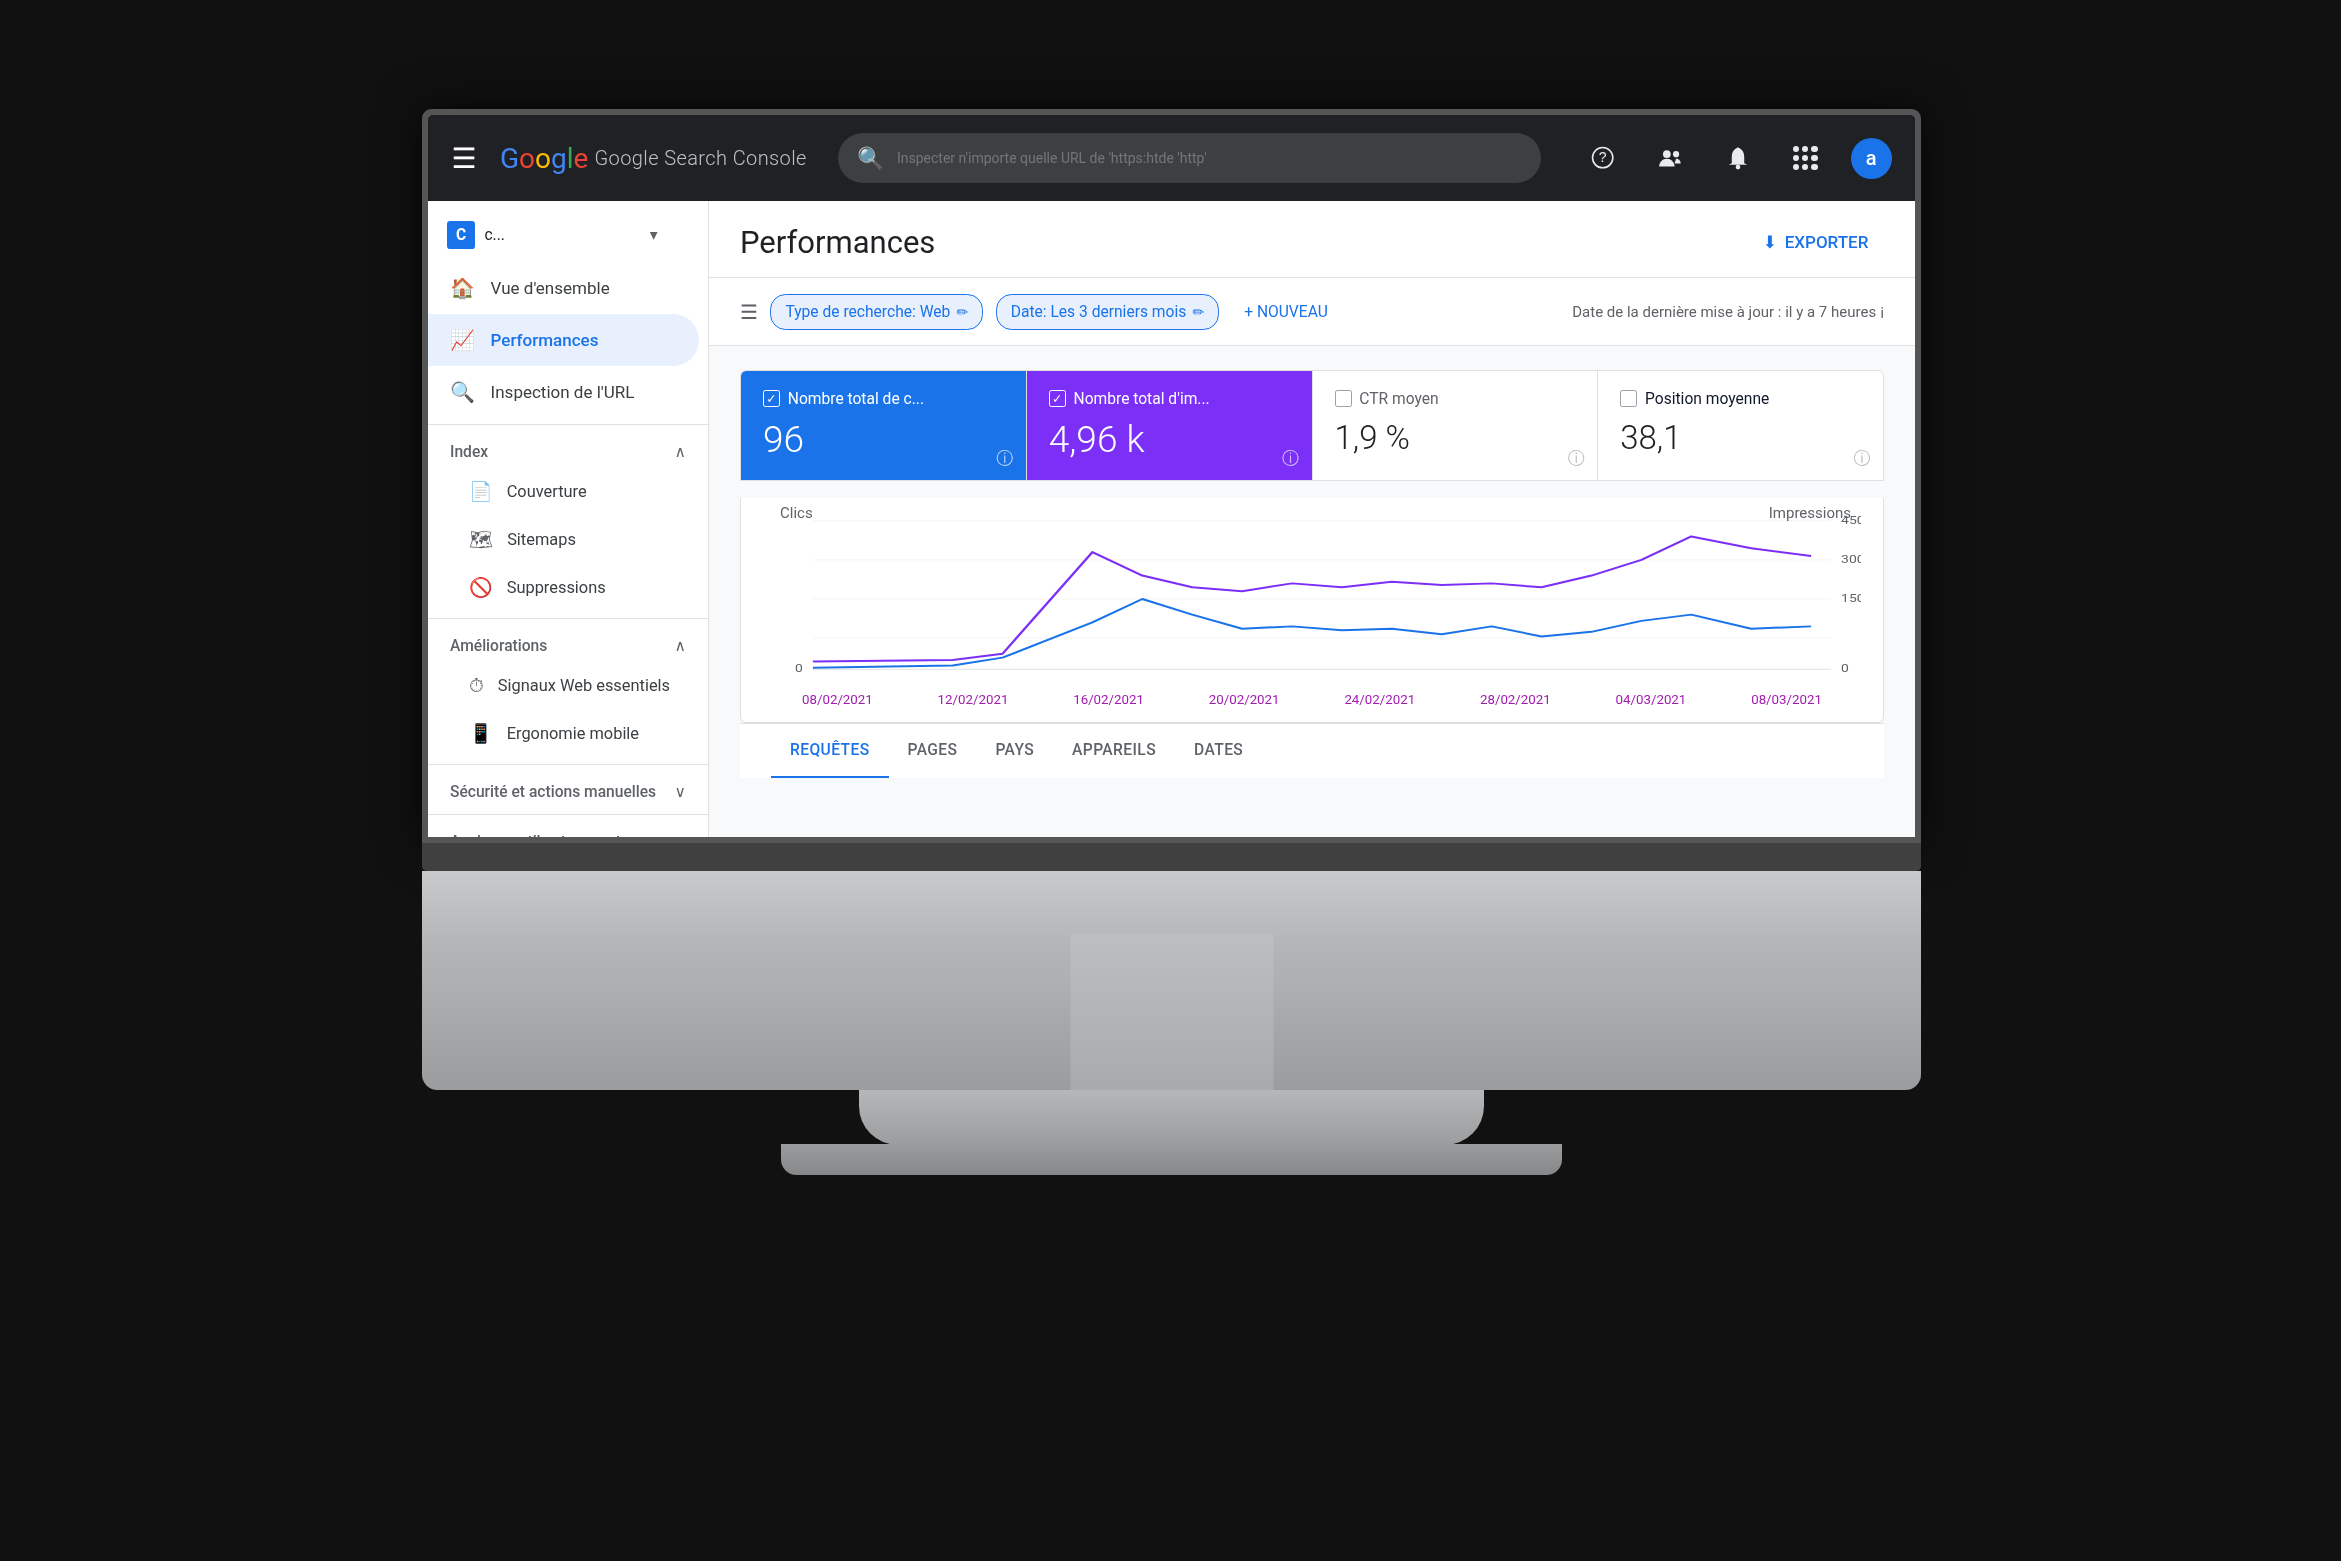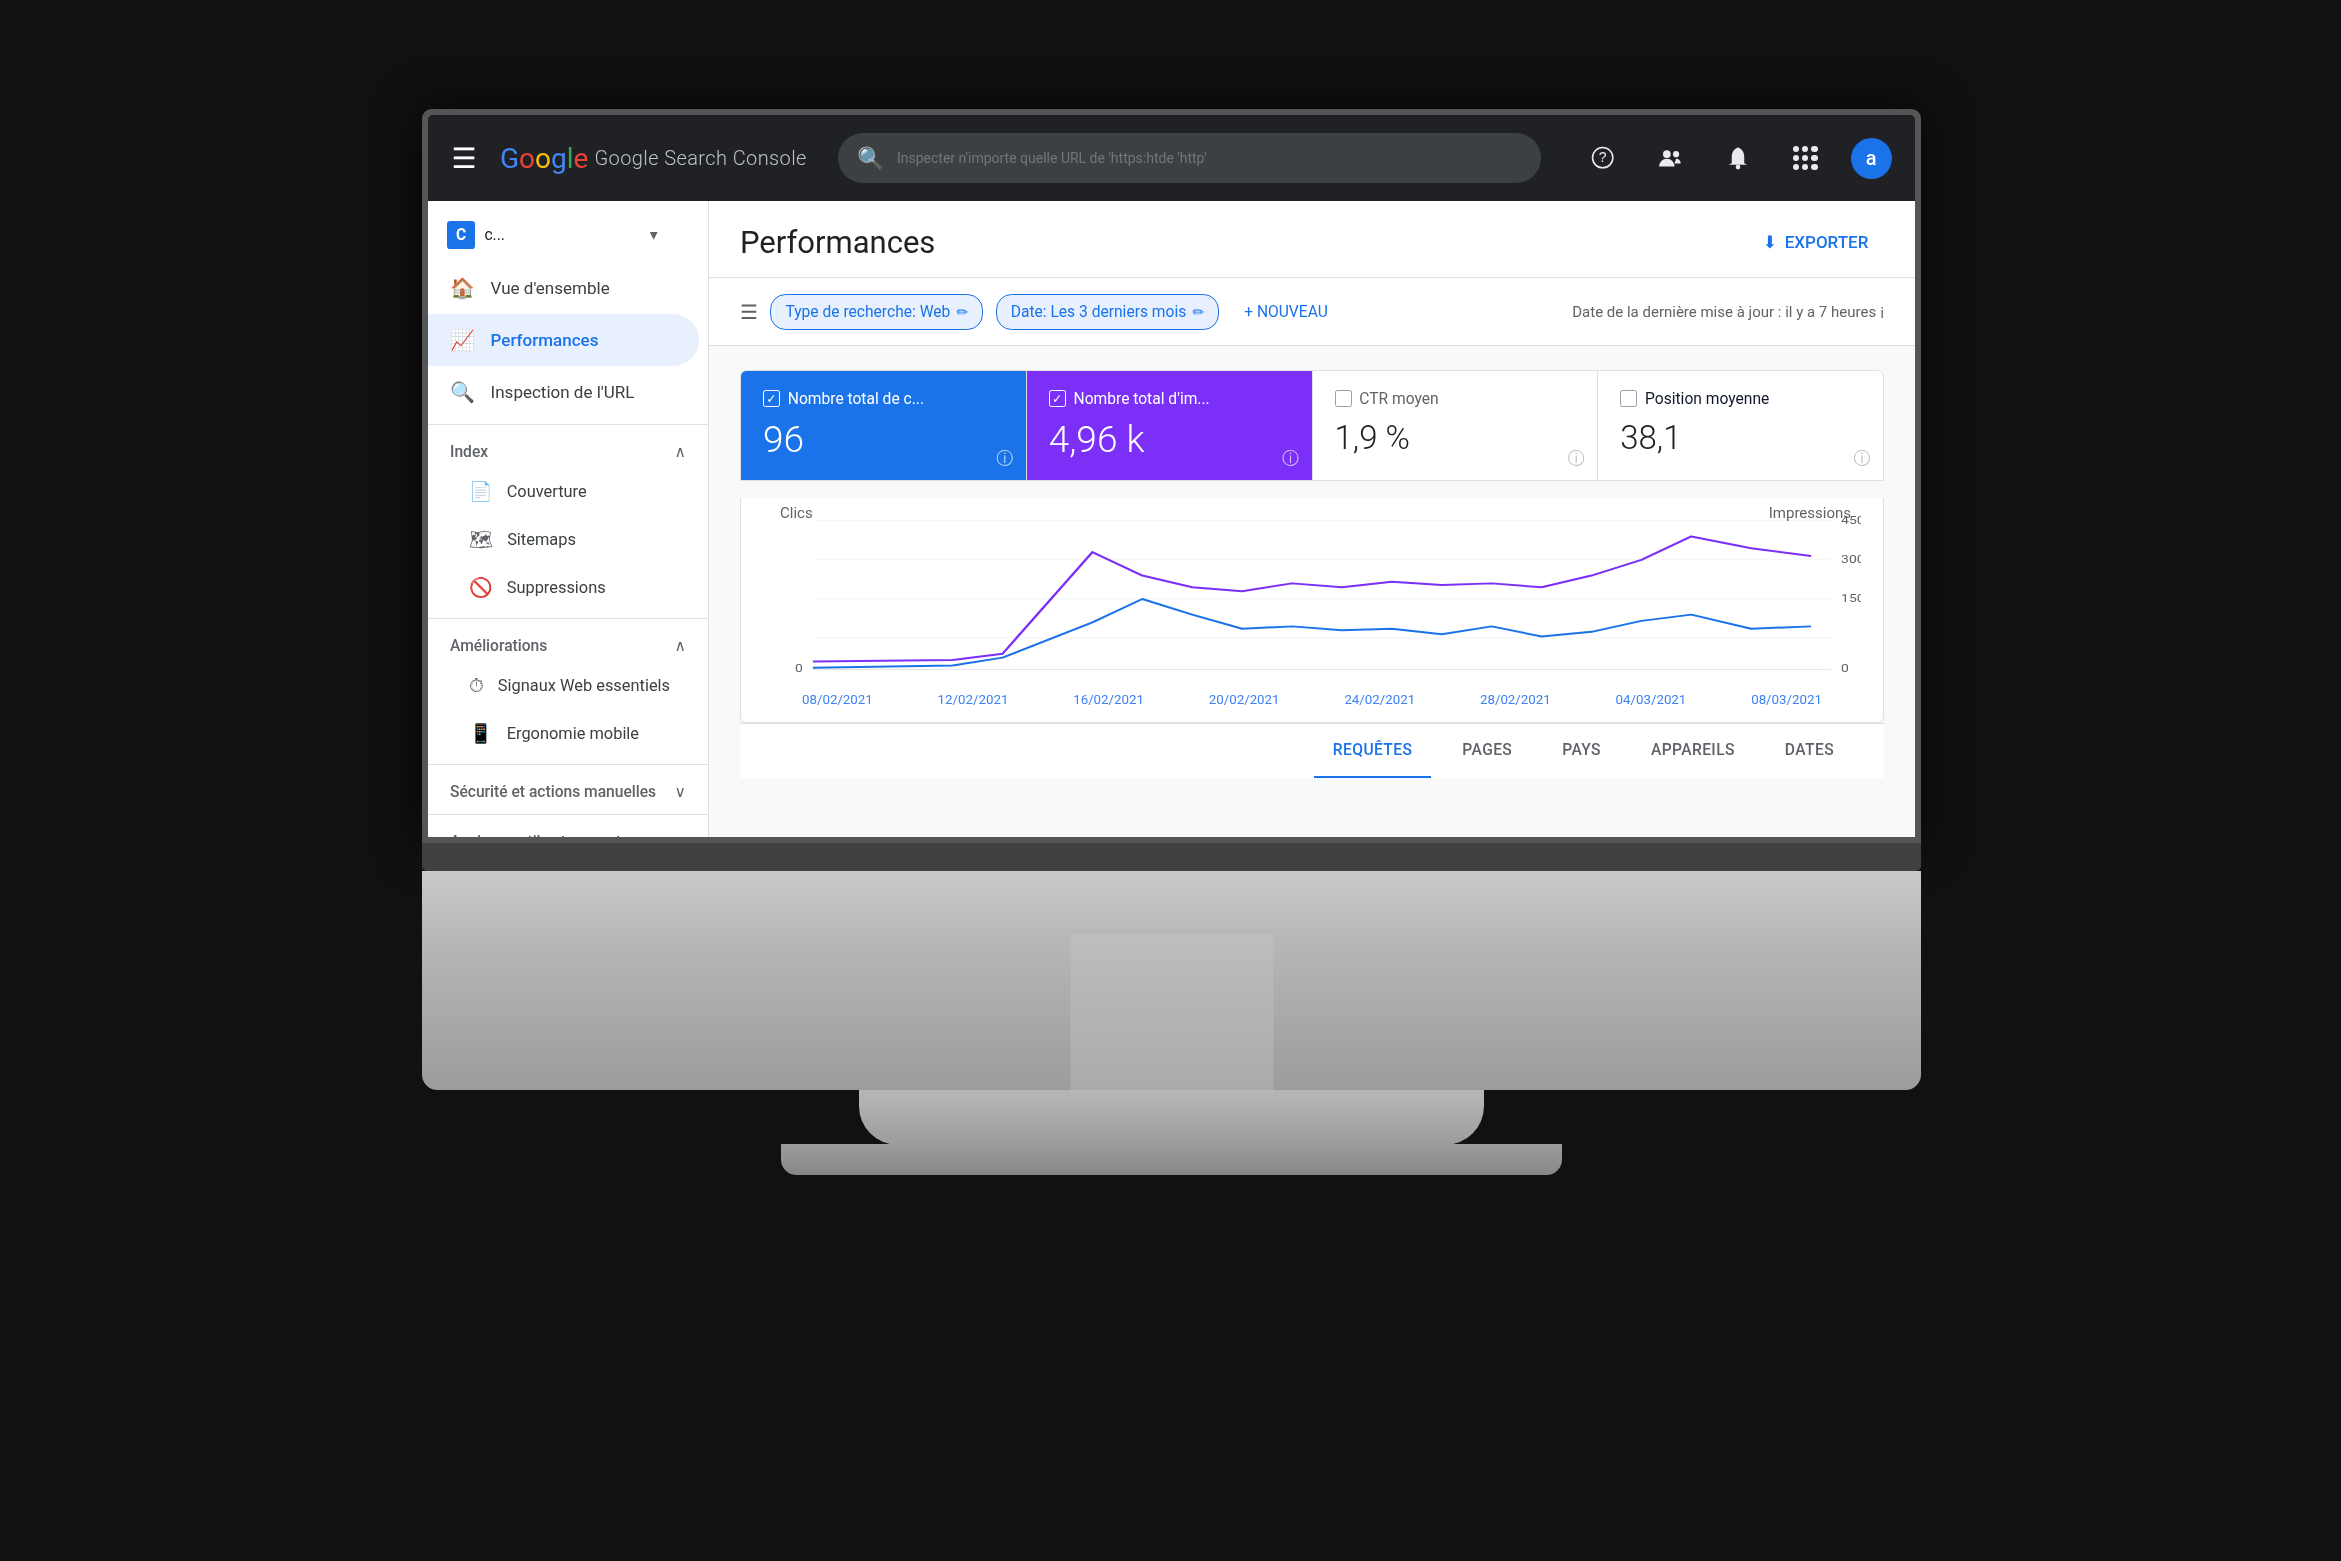--- a/index.html
+++ b/index.html
@@ -394,33 +394,32 @@
     .chart-svg {
       width: 100%;
       height: 172px;
       display: block;
     }
     .chart-x-labels {
       display: flex;
       justify-content: space-between;
       padding: 6.2px 39px 0 39px;
       font-size: 13.3px;
-      color: #3b82f6;
+      color: #a21caf;
       gap: 29px;
     }
 
     
     .bottom-tabs {
       display: flex;
-      gap: 12px;
+      gap: 0;
       padding: 0 31px;
       border-top: 0.8px solid #e0e0e0;
       background: #fff;
       margin-top: 0;
-      justify-content: flex-end;
     }
     .bottom-tab {
       padding: 17px 19px;
       font-size: 15.6px;
       color: #5f6368;
       cursor: pointer;
       border-bottom: 2.3px solid transparent;
       font-weight: 500;
       letter-spacing: 0.4px;
     }

